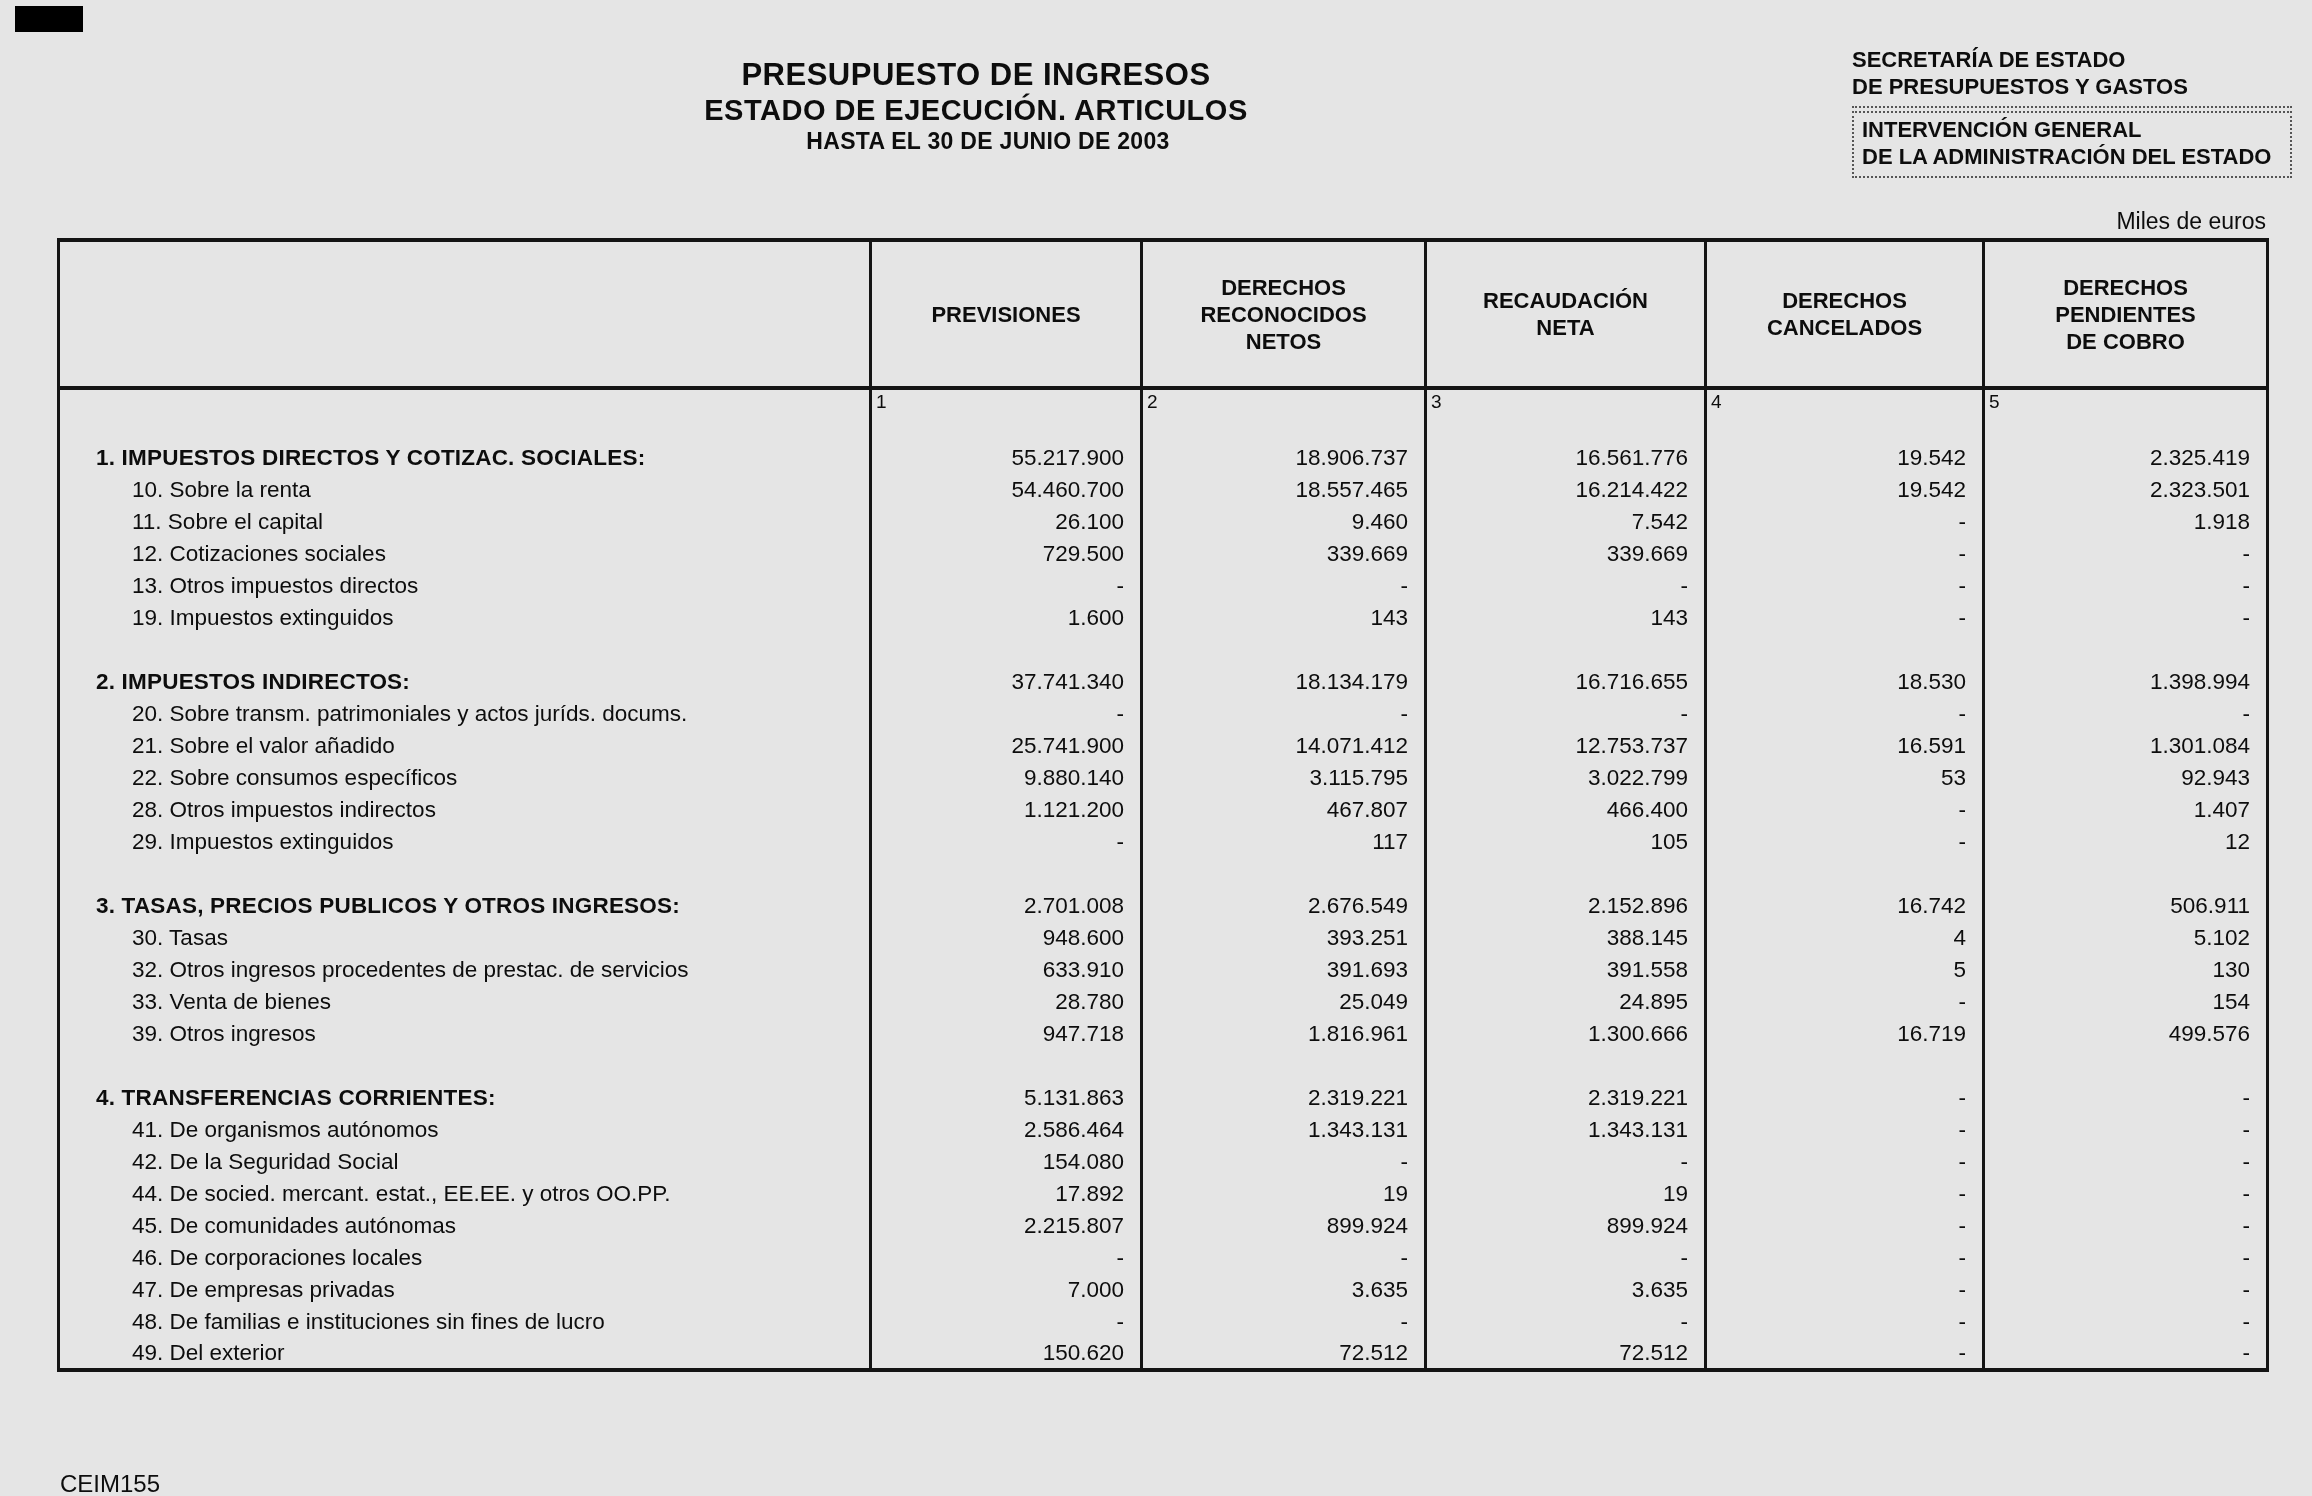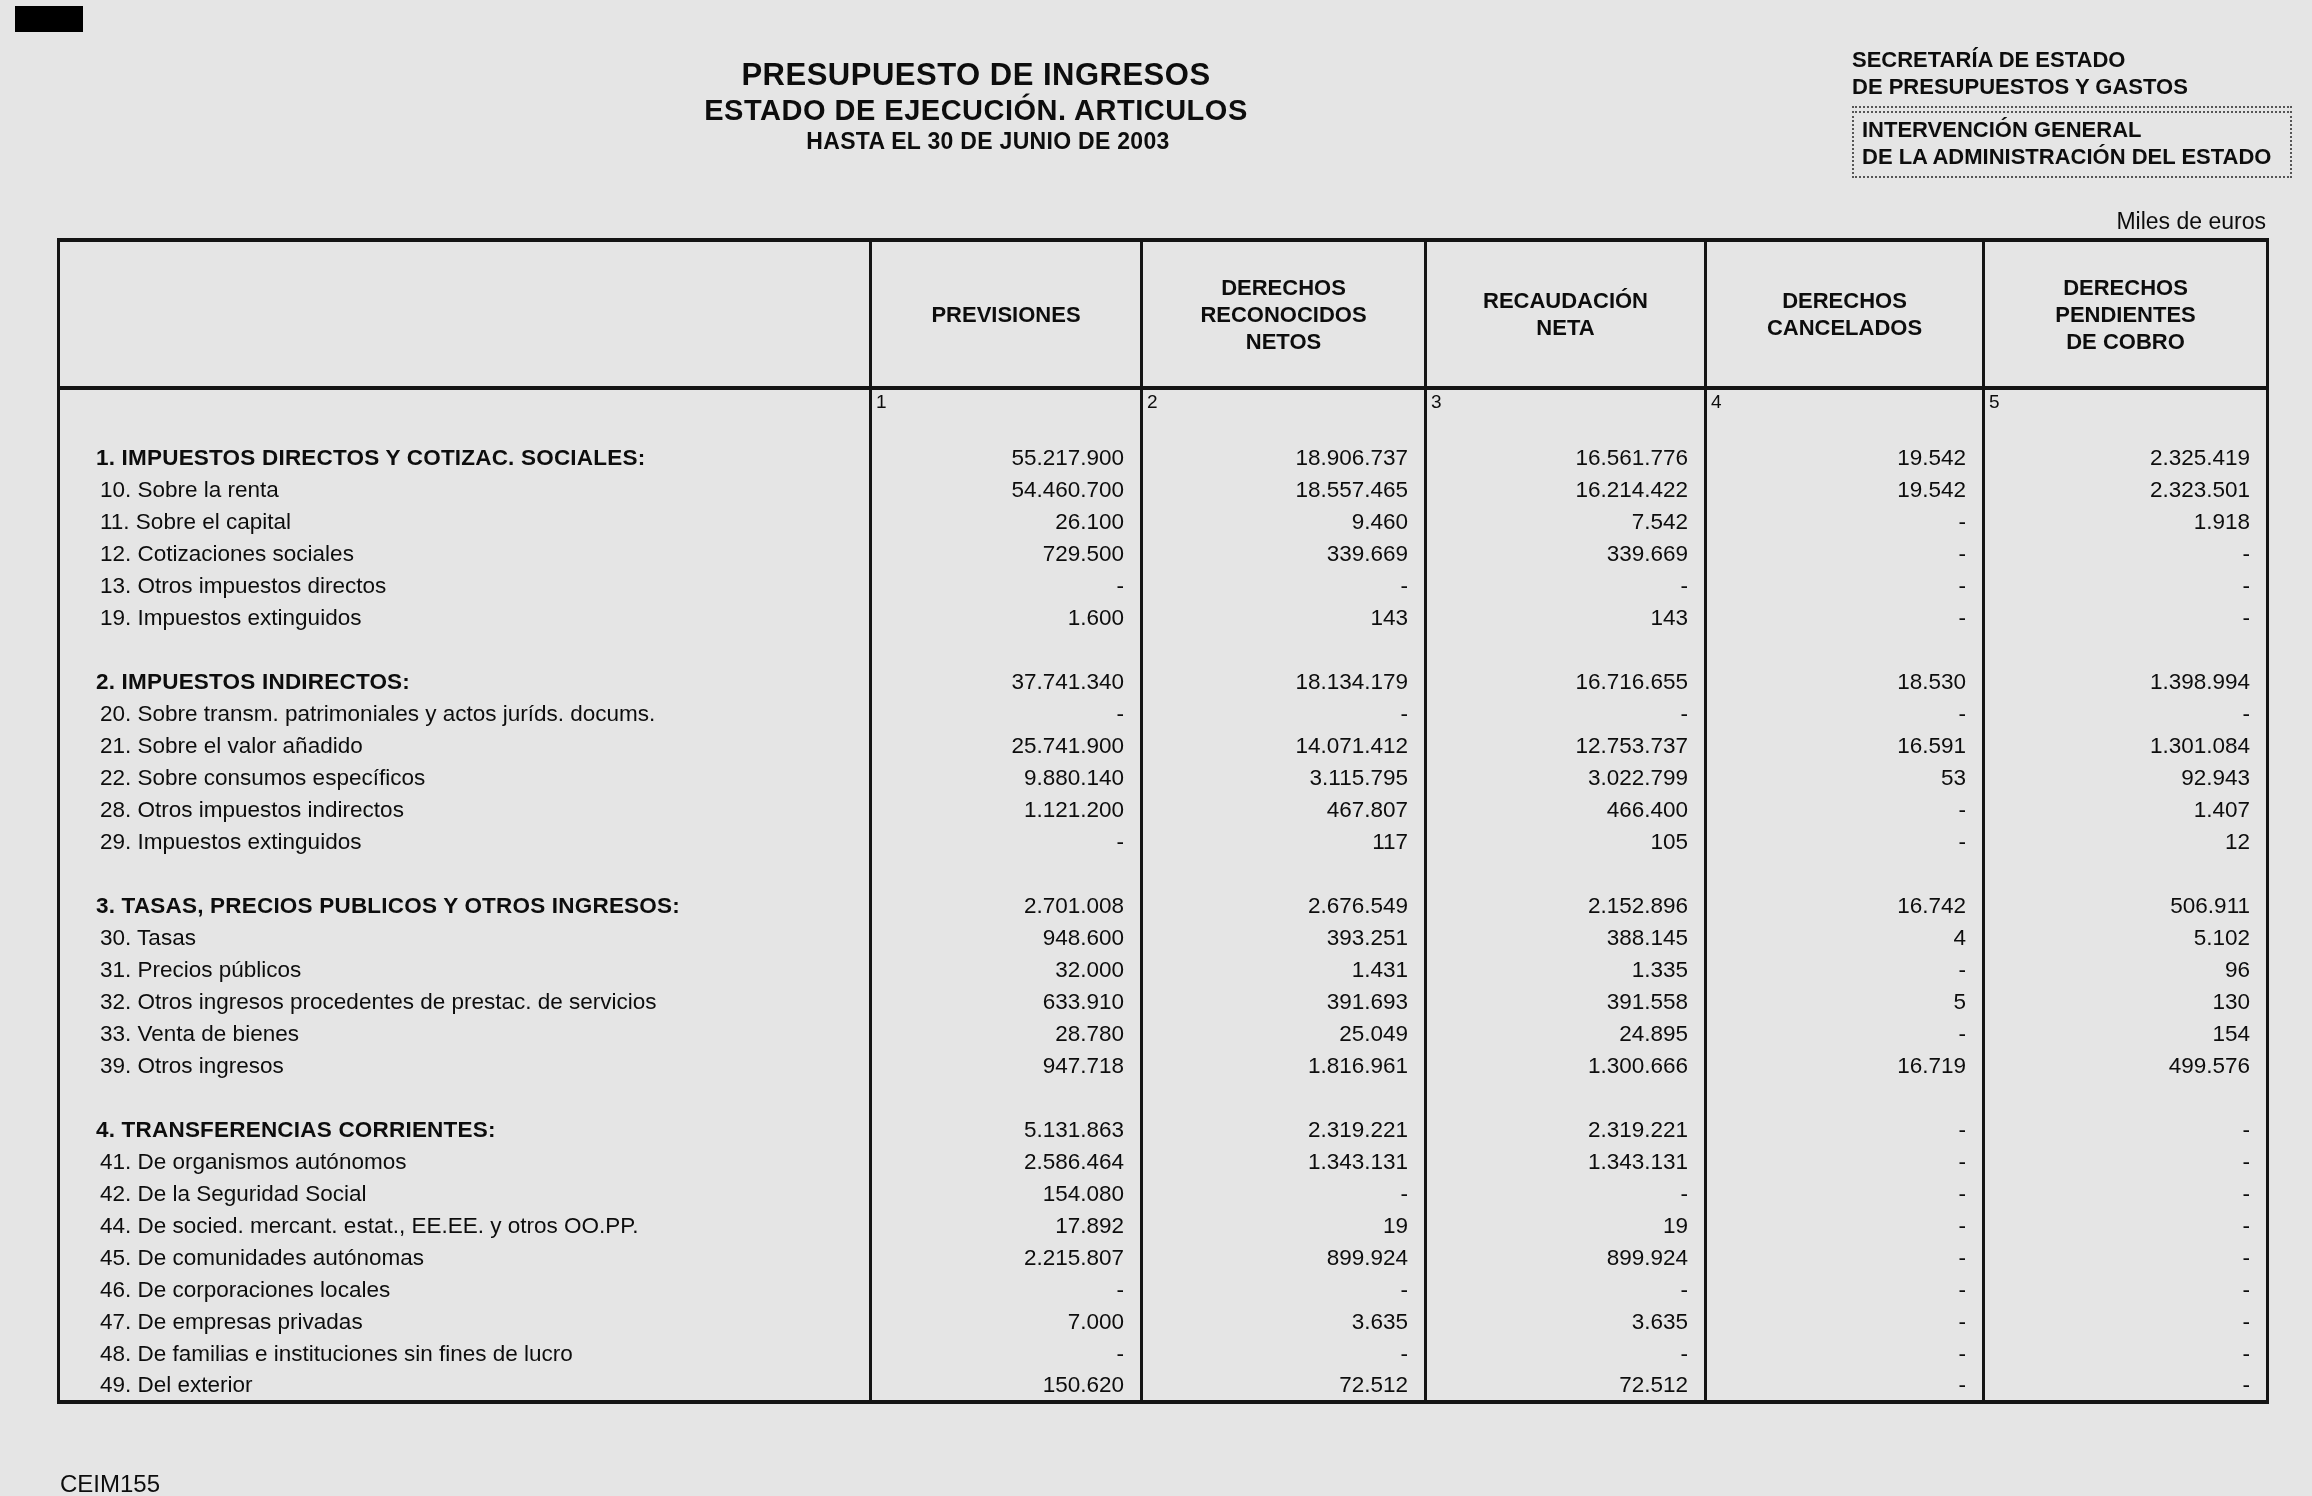--- a/index.html
+++ b/index.html
@@ -51,21 +51,21 @@
   }
   tr.header-row th.lbl { border-bottom:4px solid #141414; }
 
   tr.index-row td { height:30px; font-size:19px; text-align:left; vertical-align:top;
                     padding:1px 0 0 4px; font-weight:normal; }
 
   tr.pad-row td { height:24px; }
   tr.gap-row td { height:32px; }
 
   tr.data-row td { height:32px; font-size:22.5px; }
-  td.rowlabel { padding-left:40px; white-space:nowrap; overflow:hidden; }
+  td.rowlabel { padding-left:72px; white-space:nowrap; overflow:hidden; }
   tr.section-head td.rowlabel { padding-left:36px; font-weight:bold; letter-spacing:0.2px; }
   td.num { text-align:right; padding-right:16px; font-variant-numeric:tabular-nums; white-space:nowrap; }
 
   tr.bottom-row td { border-bottom:4px solid #141414; }
 
   .footer-code { position:absolute; left:60px; top:1470px; font-size:24px; }
 </style>
 </head>
 <body>
 
@@ -256,28 +256,20 @@
         </tr>
         <tr class="data-row">
           <td class="rowlabel edge-l">30. Tasas</td>
           <td class="num v">948.600</td>
           <td class="num v">393.251</td>
           <td class="num v">388.145</td>
           <td class="num v">4</td>
           <td class="num v edge-r">5.102</td>
         </tr>
         <tr class="data-row">
-          <td class="rowlabel edge-l">31. Precios públicos</td>
-          <td class="num v">32.000</td>
-          <td class="num v">1.431</td>
-          <td class="num v">1.335</td>
-          <td class="num v">-</td>
-          <td class="num v edge-r">96</td>
-        </tr>
-        <tr class="data-row">
           <td class="rowlabel edge-l">32. Otros ingresos procedentes de prestac. de servicios</td>
           <td class="num v">633.910</td>
           <td class="num v">391.693</td>
           <td class="num v">391.558</td>
           <td class="num v">5</td>
           <td class="num v edge-r">130</td>
         </tr>
         <tr class="data-row">
           <td class="rowlabel edge-l">33. Venta de bienes</td>
           <td class="num v">28.780</td>

